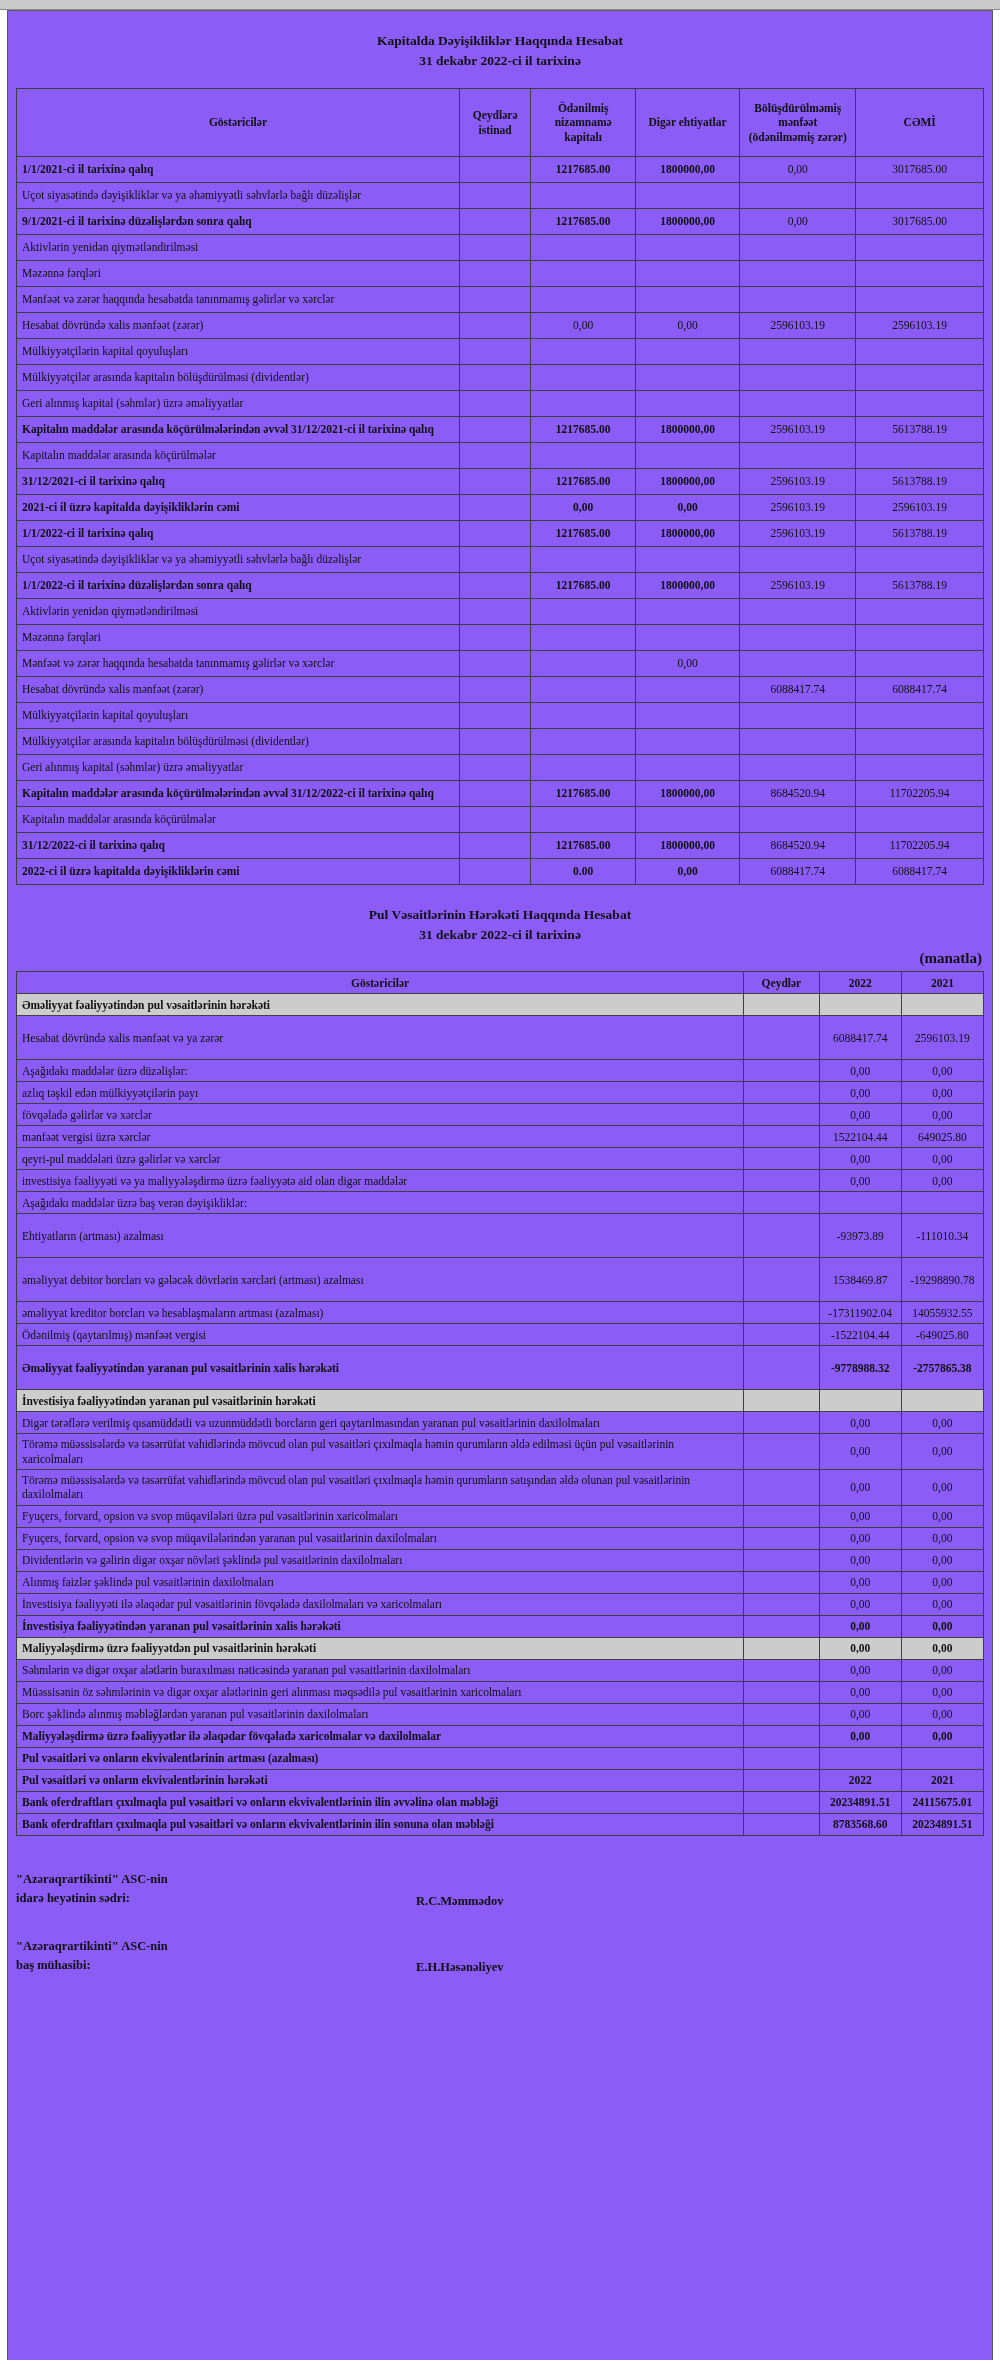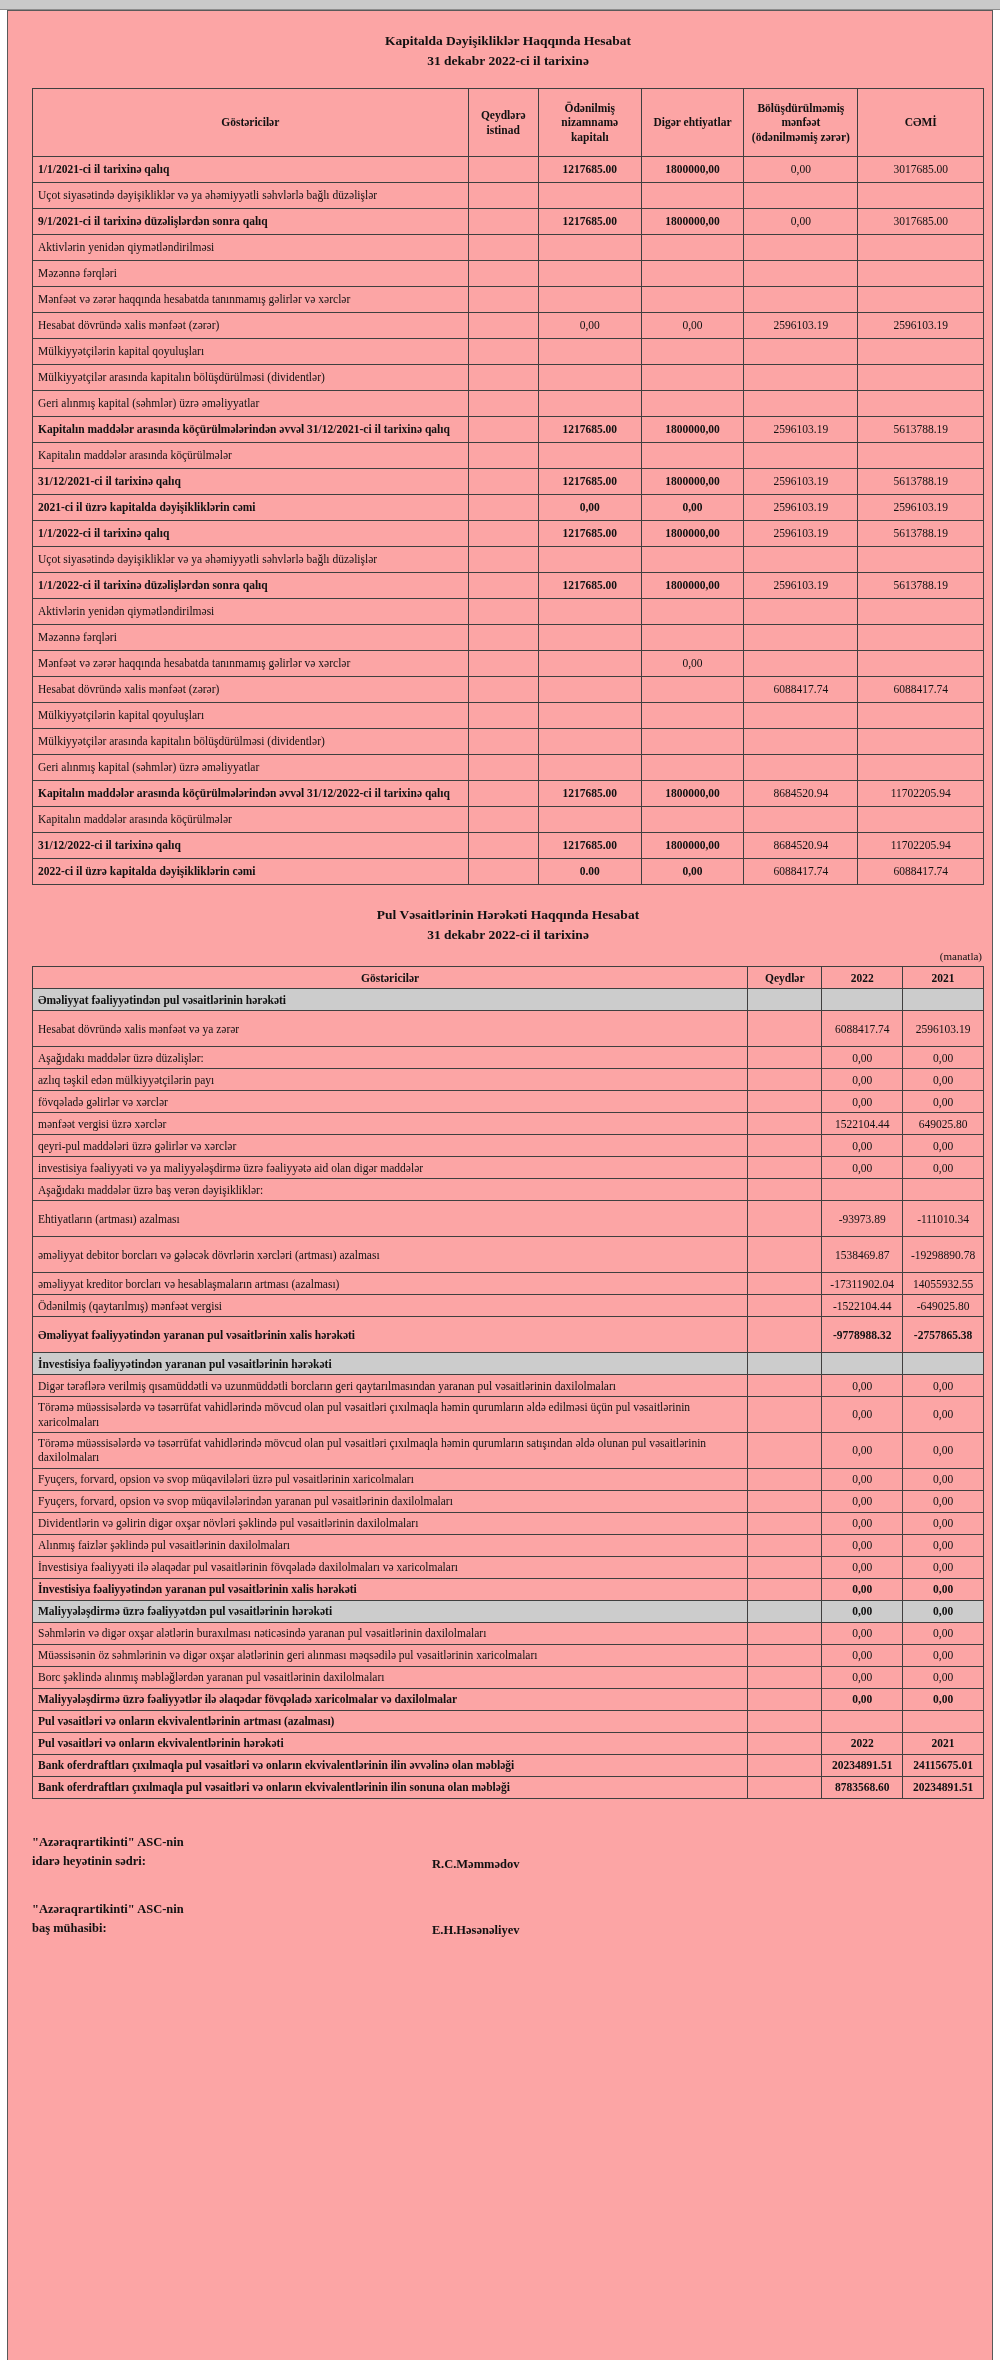--- a/index.html
+++ b/index.html
@@ -14,22 +14,22 @@
   .top-strip {
     height: 10px;
     background: #c9c9c9;
     border-bottom: 1px solid #8d8d8d;
   }
   .page-frame {
     margin: 0 7px;
     border: 1px solid #5a5a5a;
     border-bottom: none;
     min-height: 2350px;
-    padding: 12px 8px 20px 24px;
-    background: #fca5a5;
+    padding: 12px 8px 20px 8px;
+    background: #8b5cf6;
   }
   .doc-title {
     text-align: center;
     font-weight: bold;
     font-size: 13.5px;
     line-height: 1.45;
     margin: 8px 0 18px 0;
   }
   .doc-title.second { margin-top: 20px; margin-bottom: 6px; }
   table { border-collapse: collapse; width: 100%; table-layout: fixed; }
@@ -46,25 +46,25 @@
   .t1 td.val { text-align: center; vertical-align: middle; }
   .t1 tbody td { height: 26px; }
   .t1 tr.b td:nth-child(-n+4) { font-weight: bold; }
   .t2 { margin-top: 2px; }
   .t2 th { height: 22px; }
   .t2 td.lbl { text-align: left; vertical-align: middle; }
   .t2 td.val { text-align: center; vertical-align: middle; }
   .t2 tbody td { height: 22px; }
   .t2 tr.sec td { background: #cccccc; font-weight: bold; }
   .t2 tr.b td { font-weight: bold; }
-  .t2 tr.tall td { height: 36px; }
+  .t2 tr.tall td { height: 44px; }
   .manat {
     text-align: right;
-    font-weight: normal;
-    font-size: 11px;
+    font-weight: bold;
+    font-size: 15px;
     margin: 2px 2px 4px 0;
   }
   .sig-block { margin-top: 34px; font-weight: bold; font-size: 12.5px; }
   .sig { display: flex; margin-bottom: 28px; }
   .sig-left { width: 400px; line-height: 1.55; }
   .sig-name { align-self: flex-end; }
 </style>
 </head>
 <body>
 

